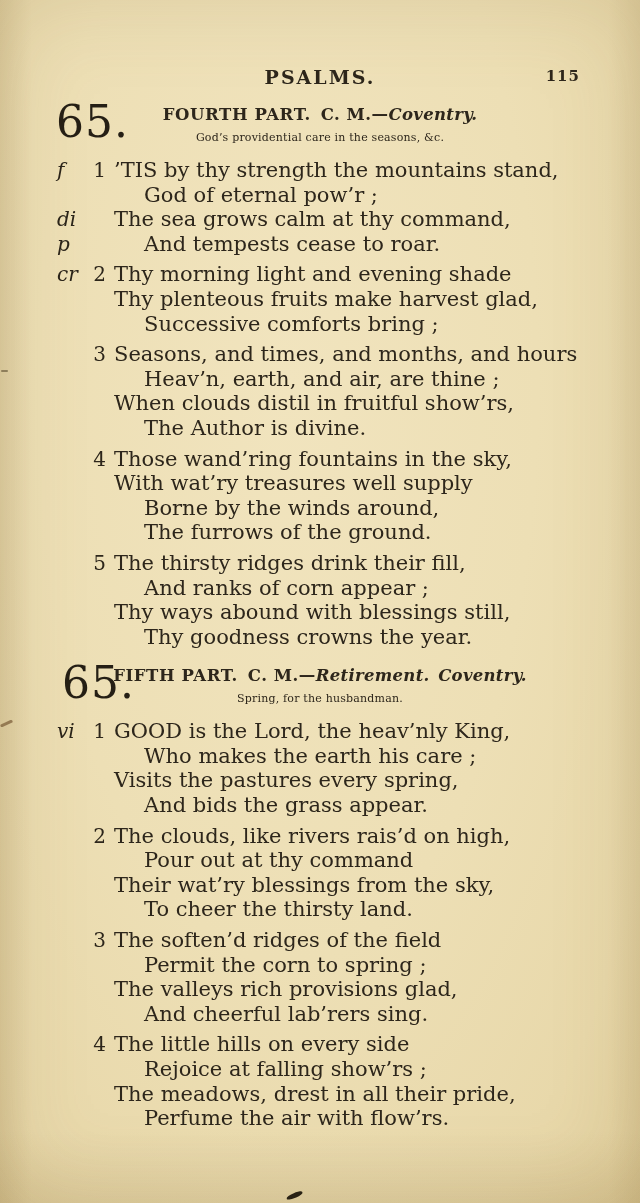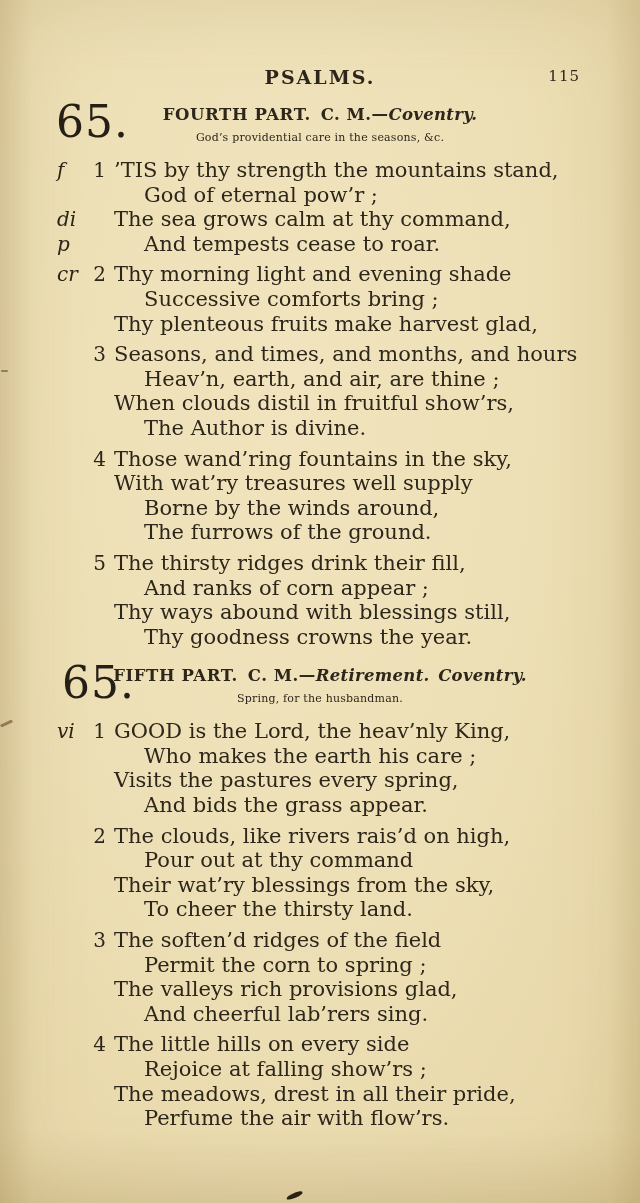--- a/index.html
+++ b/index.html
@@ -43,21 +43,21 @@
   .rh-title {
     font-size: 19px;
     font-weight: bold;
     letter-spacing: 2px;
   }
   .rh-page {
     position: absolute;
     right: 60px;
     top: 1px;
     font-size: 15px;
-    font-weight: normal;
+    font-weight: bold;
     letter-spacing: 1px;
   }
 
   
   .hymn-head {
     position: relative;
     text-align: center;
     margin-top: 12px;
     padding: 2px 70px 0 70px;
   }
@@ -179,29 +179,29 @@
             <span class="vnum"></span>
             <span class="vtext">And tempests cease to roar.</span>
           </div>
         </div>
         <div class="stanza">
           <div class="vline">
             <span class="expr">cr</span>
             <span class="vnum">2</span>
             <span class="vtext">Thy morning light and evening shade</span>
           </div>
+          <div class="vline">
+            <span class="expr"></span>
+            <span class="vnum"></span>
+            <span class="vtext">Thy plenteous fruits make harvest glad,</span>
+          </div>
           <div class="vline ind">
             <span class="expr"></span>
             <span class="vnum"></span>
             <span class="vtext">Successive comforts bring ;</span>
-          </div>
-          <div class="vline">
-            <span class="expr"></span>
-            <span class="vnum"></span>
-            <span class="vtext">Thy plenteous fruits make harvest glad,</span>
           </div>
         </div>
         <div class="stanza">
           <div class="vline">
             <span class="expr"></span>
             <span class="vnum">3</span>
             <span class="vtext">Seasons, and times, and months, and hours</span>
           </div>
           <div class="vline ind">
             <span class="expr"></span>

